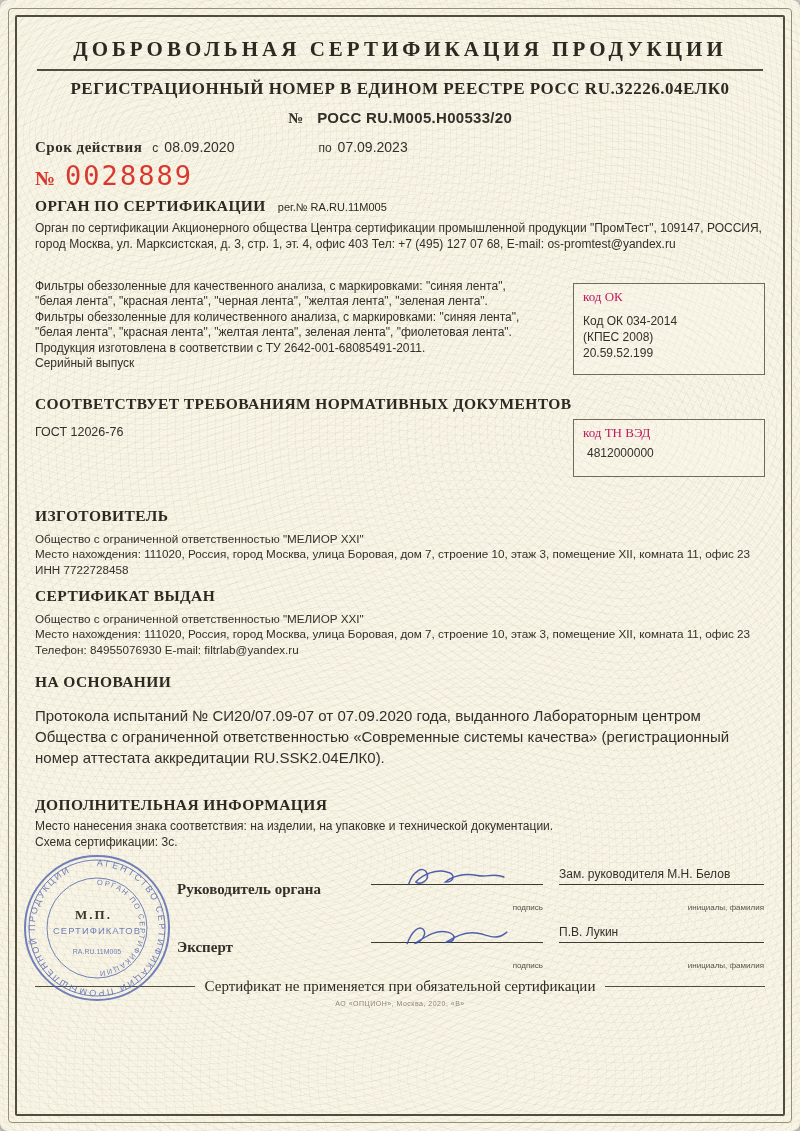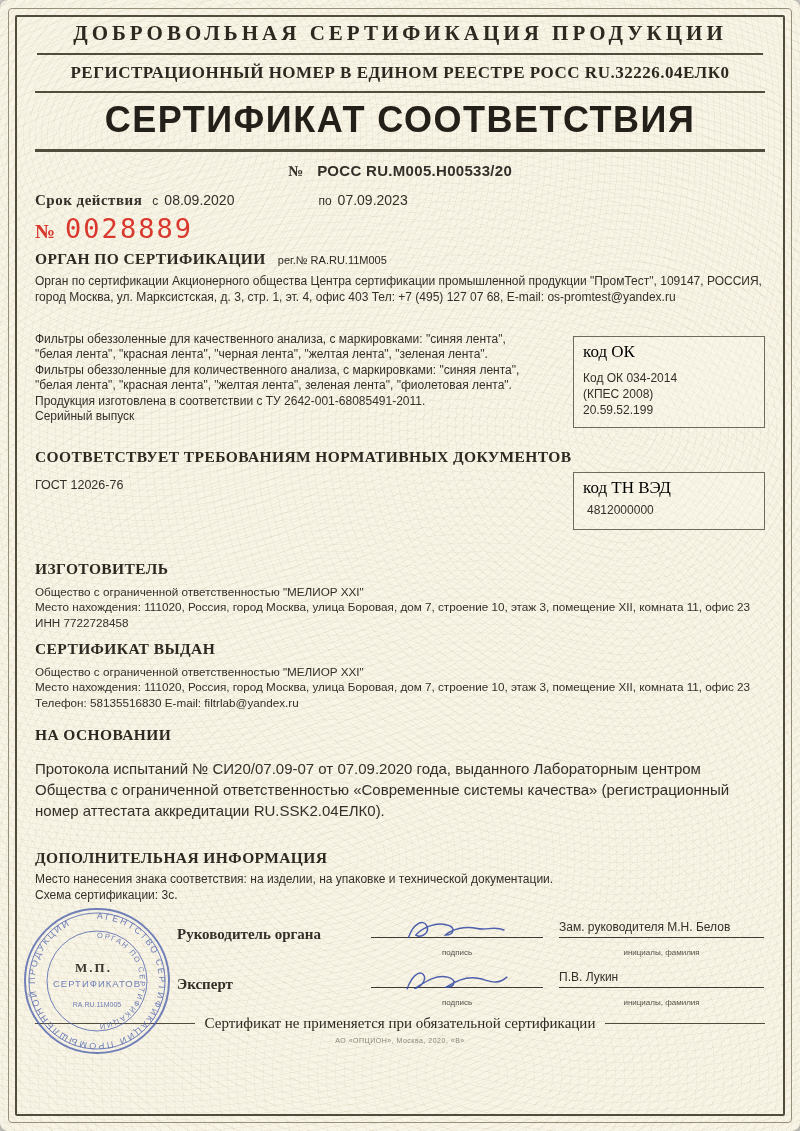--- a/index.html
+++ b/index.html
@@ -5,21 +5,21 @@
   html,body{margin:0;padding:0}
   body{background:#d6d5cf;font-family:"Liberation Sans",sans-serif;color:#33302a}
   .page{position:relative;width:800px;height:1131px;margin:0 auto;background:#f8f4e6;border-radius:8px;overflow:hidden;box-shadow:0 1px 8px rgba(0,0,0,.45)}
   .guilloche{position:absolute;inset:0;background:
     repeating-radial-gradient(circle at 18% 12%, rgba(168,156,116,.09) 0 1px, transparent 1px 6px),
     repeating-radial-gradient(circle at 78% 38%, rgba(168,156,116,.09) 0 1px, transparent 1px 8px),
     repeating-radial-gradient(circle at 42% 76%, rgba(168,156,116,.07) 0 1px, transparent 1px 7px),
     repeating-radial-gradient(circle at 60% 95%, rgba(168,156,116,.07) 0 1px, transparent 1px 9px)}
   .border-outer{position:absolute;inset:8px;border:1px solid #96907a;border-radius:4px;pointer-events:none}
   .frame{position:absolute;inset:15px;border:2px solid #514d3d;border-radius:2px;pointer-events:none}
-  .content{position:absolute;top:17px;left:17px;right:17px;bottom:17px;padding:4px 18px 6px}
+  .content{position:absolute;top:17px;left:17px;right:17px;bottom:17px;padding:20px 18px 6px}
 
   .doc-title{font-family:"Liberation Serif",serif;font-weight:700;font-size:21px;letter-spacing:4px;text-align:center;color:#2c2921}
   .rule{border-bottom:2px solid #514d3d;margin:7px 2px 8px}
   .registry{font-family:"Liberation Serif",serif;font-weight:700;font-size:17px;letter-spacing:.5px;text-align:center;color:#2c2921}
   .band{margin-top:8px;border-top:2px solid #514d3d;border-bottom:3px solid #514d3d;padding:6px 0 8px;text-align:center}
   .band span{font-size:36px;font-weight:700;letter-spacing:1.5px;color:#23201a}
   .certno{margin-top:10px;text-align:center;font-size:15px;font-weight:700;letter-spacing:.3px}
   .certno .lbl{font-family:"Liberation Serif",serif;margin-right:14px}
   .validity{margin-top:12px;display:flex;justify-content:flex-start;align-items:baseline;font-size:15px}
   .validity .vlabel{font-family:"Liberation Serif",serif;font-weight:700;letter-spacing:.5px}
@@ -33,21 +33,21 @@
   .sec-heading{font-family:"Liberation Serif",serif;font-weight:700;font-size:15.5px;letter-spacing:.4px;color:#2c2921}
   .body-text{font-size:12px;line-height:1.32;margin-top:6px}
   .sec-org{margin-top:6px}
   .reg-small{font-family:"Liberation Sans",sans-serif;font-weight:400;font-size:11px;letter-spacing:0;margin-left:12px}
 
   .sec-prod{margin-top:26px;position:relative;padding-right:202px;min-height:100px}
   .prod-lines{margin-top:6px}
   .prod-line{font-size:12px;line-height:1.29}
   .side-box{position:absolute;right:0;border:1px solid #6e6a5c;padding:5px 9px;background:rgba(252,250,240,.25)}
   .box-ok{top:4px;width:172px;min-height:80px}
-  .box-label{font-family:"Liberation Serif",serif;font-size:17px;color:#000000}
+  .box-label{font-family:"Liberation Serif",serif;font-size:13px;color:#be185d}
   .box-line{font-size:12px;line-height:1.35}
   .box-ok .box-first{margin-top:8px}
   .sec-conf{margin-top:16px}
   .gost-row{position:relative;margin-top:12px;min-height:58px}
   .gost{font-size:12.5px}
   .box-tnved{top:-6px;width:172px;min-height:46px}
   .box-tnved .box-line{margin-top:4px;margin-left:4px}
 
   .sec-manu{margin-top:24px}
   .sec-issued{margin-top:10px}
@@ -62,21 +62,21 @@
   .footer{position:relative;margin-top:14px}
   .stamp-wrap{position:absolute;left:-16px;top:-14px;width:156px;height:156px}
   .mp{position:absolute;left:56px;top:57px;font-family:"Liberation Serif",serif;font-weight:700;font-size:13px;letter-spacing:2px;color:#3a372e;z-index:1}
   .stamp-svg{position:absolute;inset:0;z-index:2;opacity:.78}
   .sign-row{display:flex;align-items:flex-end;margin-left:142px;gap:16px}
   .sign-row + .sign-row{margin-top:10px}
   .sign-label{width:178px;font-family:"Liberation Serif",serif;font-weight:700;font-size:15px;padding-bottom:14px}
   .sig-block{width:172px}
   .scribble{display:block;width:150px;height:26px;margin:0 auto -6px}
   .sig-line{border-bottom:1.2px solid #3d3a31}
-  .sig-caption{font-size:8px;color:#55524a;text-align:center;margin-top:10px}
+  .sig-caption{font-size:8px;color:#55524a;text-align:right;margin-top:18px}
   .name-block{width:205px}
   .name-block .name{font-size:12px;margin-bottom:3px}
 
   .disclaimer-row{display:flex;align-items:center;margin-top:8px;position:relative}
   .dline{flex:1;border-top:1.3px solid #514d3d}
   .disclaimer{font-family:"Liberation Serif",serif;font-size:15px;padding:0 10px;color:#2c2921}
   .printinfo{text-align:center;font-size:7px;color:#8b8678;margin-top:5px;letter-spacing:.5px}
 </style>
 </head>
 <body>
@@ -85,23 +85,20 @@
   <div class="guilloche"></div>
   <div class="border-outer"></div>
   <div class="frame"></div>
 
   <div class="content">
 
     <div class="doc-title">ДОБРОВОЛЬНАЯ СЕРТИФИКАЦИЯ ПРОДУКЦИИ</div>
     <div class="rule"></div>
     <div class="registry">РЕГИСТРАЦИОННЫЙ НОМЕР В ЕДИНОМ РЕЕСТРЕ РОСС RU.32226.04ЕЛК0</div>
 
-    <div class="band">
-      <span>СЕРТИФИКАТ СООТВЕТСТВИЯ</span>
-    </div>
 
     <div class="certno">
       <span class="lbl">№</span><span>РОСС RU.M005.H00533/20</span>
     </div>
 
     <div class="validity">
       <span class="vlabel">Срок действия</span>
       <span class="sm">с</span>
       <span class="date">08.09.2020</span>
       <span class="sm gap">по</span>
@@ -154,21 +151,21 @@
         <div>Место нахождения: 111020, Россия, город Москва, улица Боровая, дом 7, строение 10, этаж 3, помещение XII, комната 11, офис 23</div>
         <div>ИНН 7722728458</div>
       </div>
     </div>
 
     <div class="sec-issued">
       <div class="sec-heading">СЕРТИФИКАТ ВЫДАН</div>
       <div class="addr-lines">
         <div>Общество с ограниченной ответственностью "МЕЛИОР XXI"</div>
         <div>Место нахождения: 111020, Россия, город Москва, улица Боровая, дом 7, строение 10, этаж 3, помещение XII, комната 11, офис 23</div>
-        <div>Телефон: 58135516830 E-mail: filtrlab@yandex.ru</div>
+        <div>Телефон: 84955076930 E-mail: filtrlab@yandex.ru</div>
       </div>
     </div>
 
     <div class="sec-basis">
       <div class="sec-heading">НА ОСНОВАНИИ</div>
       <div class="basis-text">Протокола испытаний № СИ20/07.09-07 от 07.09.2020 года, выданного Лабораторным центром Общества с ограниченной ответственностью «Современные системы качества» (регистрационный номер аттестата аккредитации RU.SSK2.04ЕЛК0).</div>
     </div>
 
     <div class="sec-addl">
       <div class="sec-heading">ДОПОЛНИТЕЛЬНАЯ ИНФОРМАЦИЯ</div>

